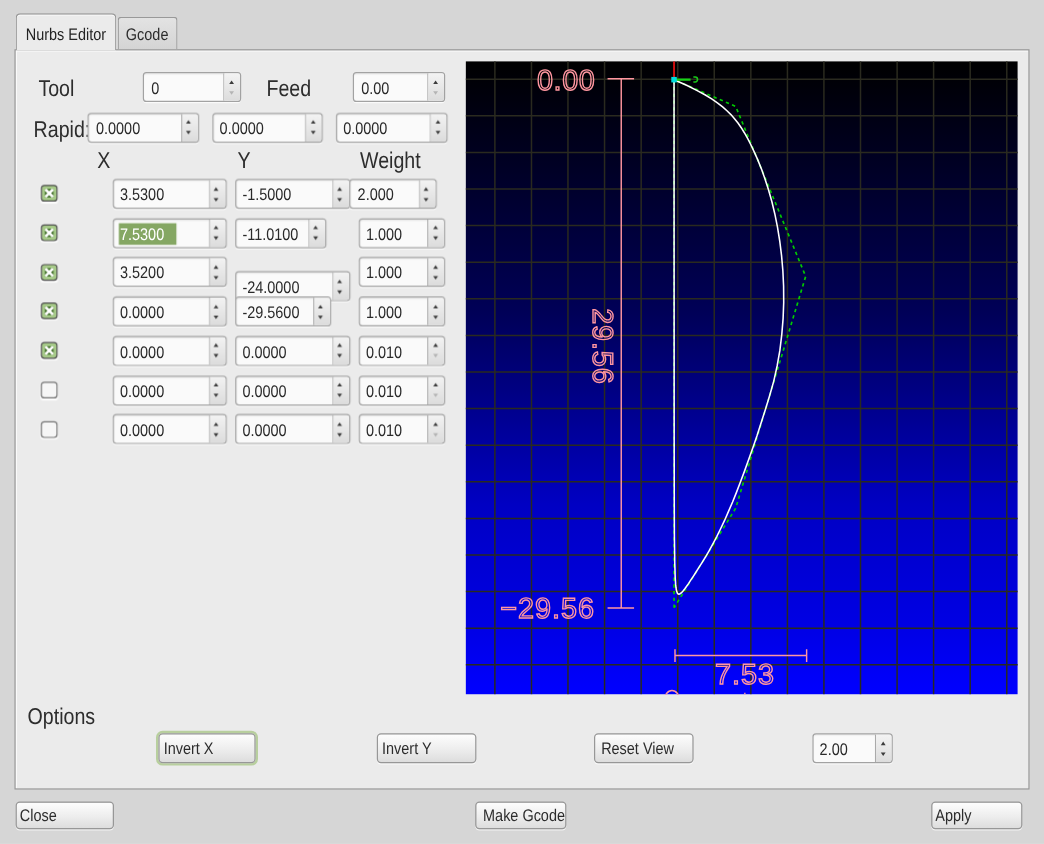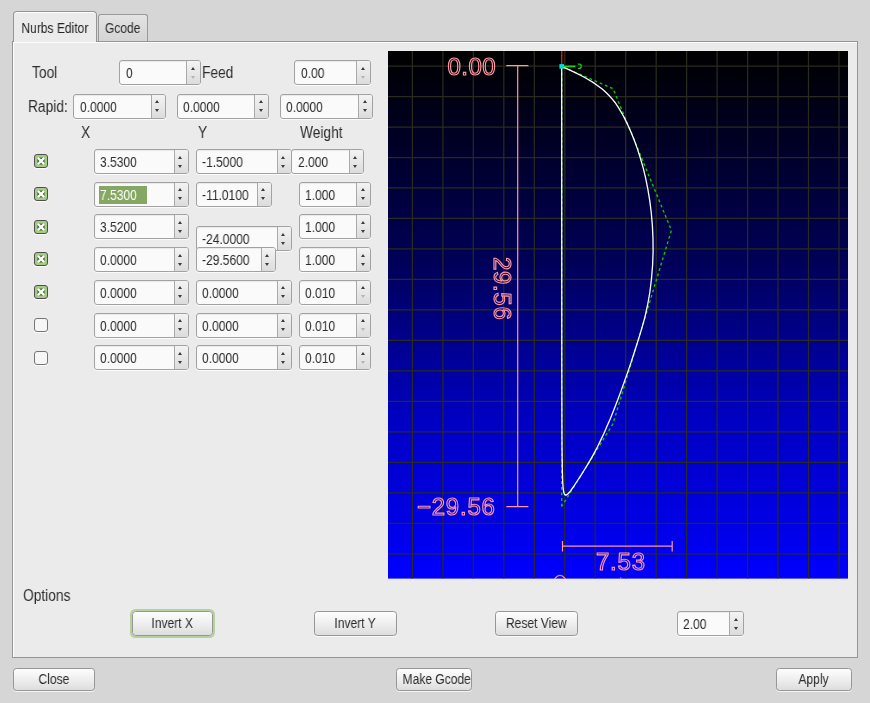--- a/index.html
+++ b/index.html
@@ -1,39 +1,39 @@
 <!DOCTYPE html>
 <html><head><meta charset="utf-8"><style>
 *{margin:0;padding:0;box-sizing:border-box}
 html,body{width:870px;height:703px;background:#d6d6d6;font-family:"Liberation Sans",sans-serif;position:relative;overflow:hidden}
 .abs{position:absolute}
 .tx{display:inline-block;transform:scaleX(.86);transform-origin:0 50%;white-space:nowrap;will-change:transform}
 .ctx{display:inline-block;transform:scaleX(.86);transform-origin:50% 50%;white-space:nowrap;will-change:transform}
 .page{position:absolute;left:12px;top:41px;width:846px;height:617px;border:1px solid #959595;background:#ebebeb;box-shadow:inset 1px 1px 0 rgba(255,255,255,.9)}
 .tab1{position:absolute;left:13px;top:11px;width:84px;height:31px;background:#ebebeb;border:1px solid #959595;border-bottom:none;border-radius:4px 4px 0 0;z-index:3;line-height:33px;text-align:center;font-size:14px;color:#232323;box-shadow:inset 0 1px 0 #fdfdfd}
 .tab2{position:absolute;left:98px;top:14px;width:50px;height:27px;background:linear-gradient(#e3e3e3,#d4d4d4);border:1px solid #999;border-bottom:none;border-radius:3px 3px 0 0;z-index:1;line-height:26px;text-align:center;font-size:14px;color:#2c2c2c}
-.lb{position:absolute;font-size:16px;color:#2d2d2d;white-space:nowrap}
+.lb{position:absolute;font-size:19px;color:#2d2d2d;white-space:nowrap}
 .sp{position:absolute;height:25px;border:1px solid #a2a2a2;border-radius:3px;background:#fafafa;box-shadow:0 1px 0 rgba(255,255,255,.75),inset 0 1px 1px rgba(0,0,0,.07)}
 .sp .v{position:absolute;left:5.5px;top:0;line-height:25px;font-size:14px;color:#2a2a2a}
 .sb{position:absolute;right:0;top:0;bottom:0;width:14px;border-left:1px solid #aaa;background:linear-gradient(#f3f3f3,#dcdcdc);border-radius:0 2px 2px 0}
 .up,.dn{position:absolute;left:50%;width:0;height:0;border-left:2.9px solid transparent;border-right:2.9px solid transparent;margin-left:-2.9px}
 .up{top:5.5px;border-bottom:3.8px solid #3b3b3b}
 .dn{bottom:5.5px;border-top:3.8px solid #3b3b3b}
 .dn.off{border-top-color:#b4b4b4}
 .cb{position:absolute;width:14px;height:14px;border:1px solid #757575;border-radius:3px;background:#f6f6f6;box-shadow:0 1px 1px rgba(255,255,255,.9)}
 .cb.c{background:#a6ca88;border-color:#4f4f4f}
 .cb svg{position:absolute;left:-1px;top:-1px}
-.btn{position:absolute;height:24.5px;border:1px solid #979797;border-radius:3.5px;background:linear-gradient(#fdfdfd,#ededed 55%,#dddddd);box-shadow:0 1px 0 rgba(255,255,255,.7);font-size:14px;color:#2c2c2c;text-align:center;line-height:22px;white-space:nowrap}
+.btn{position:absolute;height:24.5px;border:1px solid #979797;border-radius:3.5px;background:linear-gradient(#fdfdfd,#ededed 55%,#dddddd);box-shadow:0 1px 0 rgba(255,255,255,.7);font-size:14px;color:#2c2c2c;text-align:left;line-height:22px;white-space:nowrap}
 .ring{box-shadow:0 0 0 2px #b8cf9e,0 1px 0 rgba(255,255,255,.7)}
 </style></head><body>
 <div class="page"></div>
 <div class="tab1"><span class="ctx">Nurbs Editor</span></div>
 <div class="tab2"><span class="ctx">Gcode</span></div>
 <div class="lb" style="left:32px;top:64px"><span class="tx">Tool</span></div>
-<div class="lb" style="left:202px;top:64px"><span class="tx">Feed</span></div>
+<div class="lb" style="left:222px;top:64px"><span class="tx">Feed</span></div>
 <div class="lb" style="left:27.5px;top:97.5px"><span class="tx">Rapid:</span></div>
 <div class="lb" style="left:81px;top:124px"><span class="tx">X</span></div>
 <div class="lb" style="left:198px;top:124px"><span class="tx">Y</span></div>
 <div class="lb" style="left:299.5px;top:124px"><span class="tx">Weight</span></div>
 <div class="lb" style="left:23px;top:587px;font-weight:normal"><span class="tx">Options</span></div>
 <div class="sp" style="left:119px;top:60px;width:82px">
     <span class="v"><span class="tx">0</span></span>
     <div class="sb">
       <i class="up"></i>
       <i class="dn off"></i>

